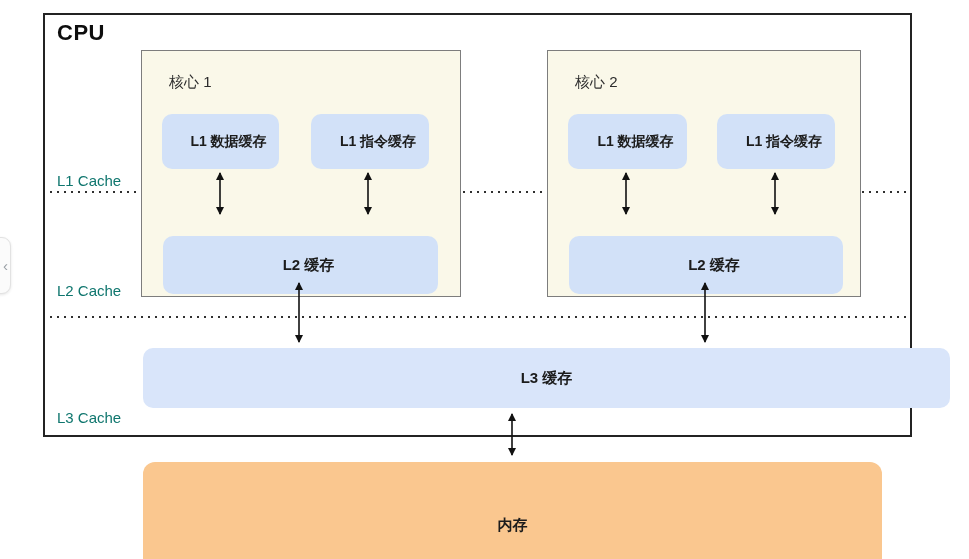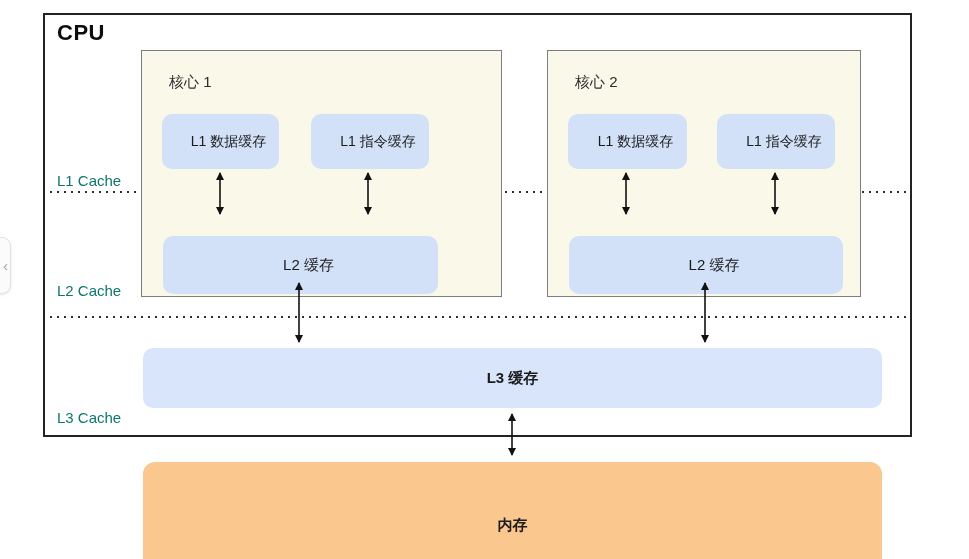--- a/index.html
+++ b/index.html
@@ -56,56 +56,56 @@
   .dotted-line.first { top: 191px; }
   .dotted-line.second { top: 316px; }
   .core {
     position: absolute;
     top: 50px;
     height: 247px;
     box-sizing: border-box;
     border: 1px solid var(--core-border, #7d7d7d);
     background: var(--core-background, #faf8e9);
   }
-  .core.core-1 { left: 141px; width: 361px; }
+  .core.core-1 { left: 141px; width: 320px; }
   .core.core-2 { left: 547px; width: 314px; }
   .core-title {
     position: absolute;
     left: 27px; top: 22px;
     font-size: 15px;
     color: #2c2c2c;
     white-space: nowrap;
   }
   .cache-box {
     position: absolute;
     box-sizing: border-box;
     background: var(--cache-fill, #d2e1f8);
     border-radius: 10px;
     display: flex;
     align-items: center;
     justify-content: center;
-    font-weight: 400;
+    font-weight: 700;
     color: #1c1c1c;
     white-space: nowrap;
     padding-left: 16px;
   }
   .l1-box { top: 63px; height: 55px; font-size: 14px; }
   .l1-data  { left: 20px;  width: 117px; }
   .l1-instr { left: 169px; width: 118px; }
   .l2-box {
     left: 21px; top: 185px;
     width: 275px; height: 58px;
     font-size: 15px;
   }
   .core-2 .l1-data  { width: 119px; }
   .core-2 .l2-box   { width: 274px; }
   .l3-box {
     position: absolute;
     left: 143px; top: 348px;
-    width: 739px; height: 60px;
+    width: 807px; height: 60px;
     background: var(--cache-fill-light, #d9e5fa);
     border-radius: 10px;
     display: flex;
     align-items: center;
     justify-content: center;
     font-weight: 700;
     font-size: 15px;
     color: #1c1c1c;
   }
   .memory-box {

